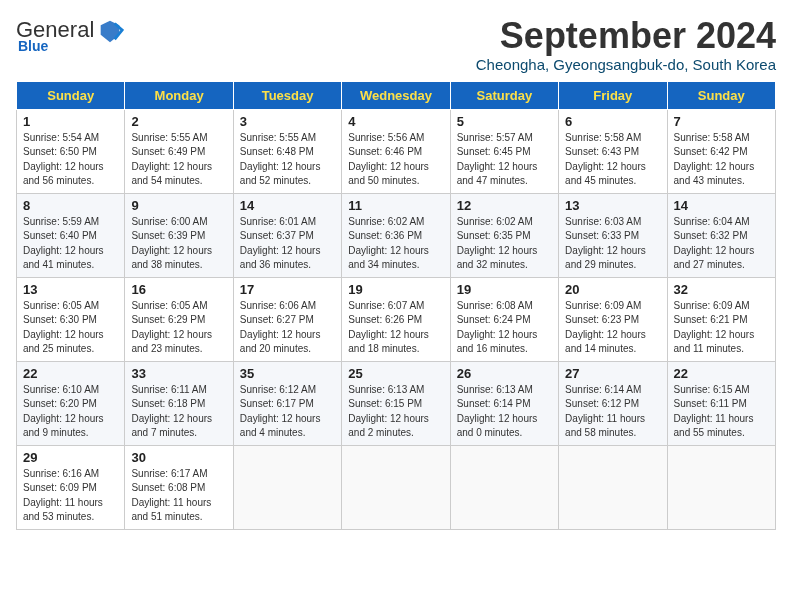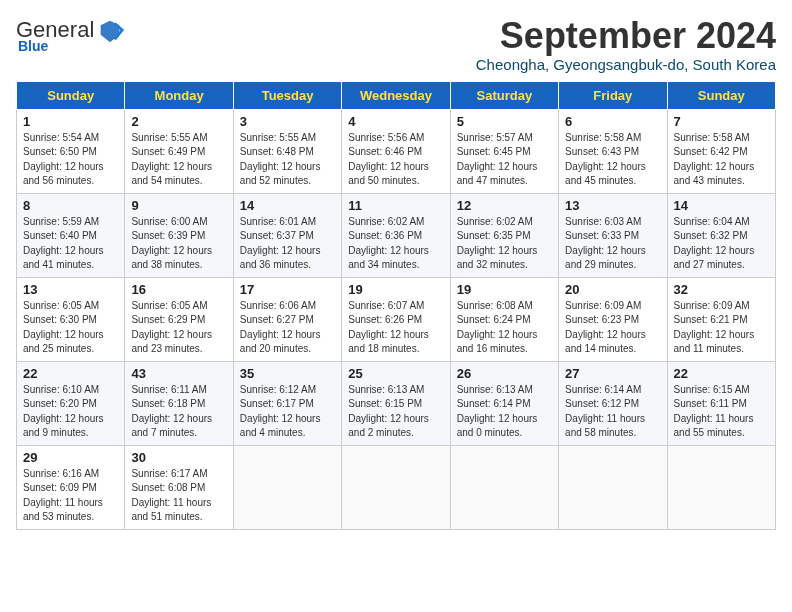--- a/index.html
+++ b/index.html
@@ -302,21 +302,21 @@
       <tr>
         <td>
         <span class="day-number">22</span>
         <div class="day-detail">
           Sunrise: 6:10 AM<br>
           Sunset: 6:20 PM<br>
           Daylight: 12 hours and 9 minutes.
         </div>
       </td>
         <td>
-        <span class="day-number">43</span>
+        <span class="day-number">33</span>
         <div class="day-detail">
           Sunrise: 6:11 AM<br>
           Sunset: 6:18 PM<br>
           Daylight: 12 hours and 7 minutes.
         </div>
       </td>
         <td>
         <span class="day-number">35</span>
         <div class="day-detail">
           Sunrise: 6:12 AM<br>

